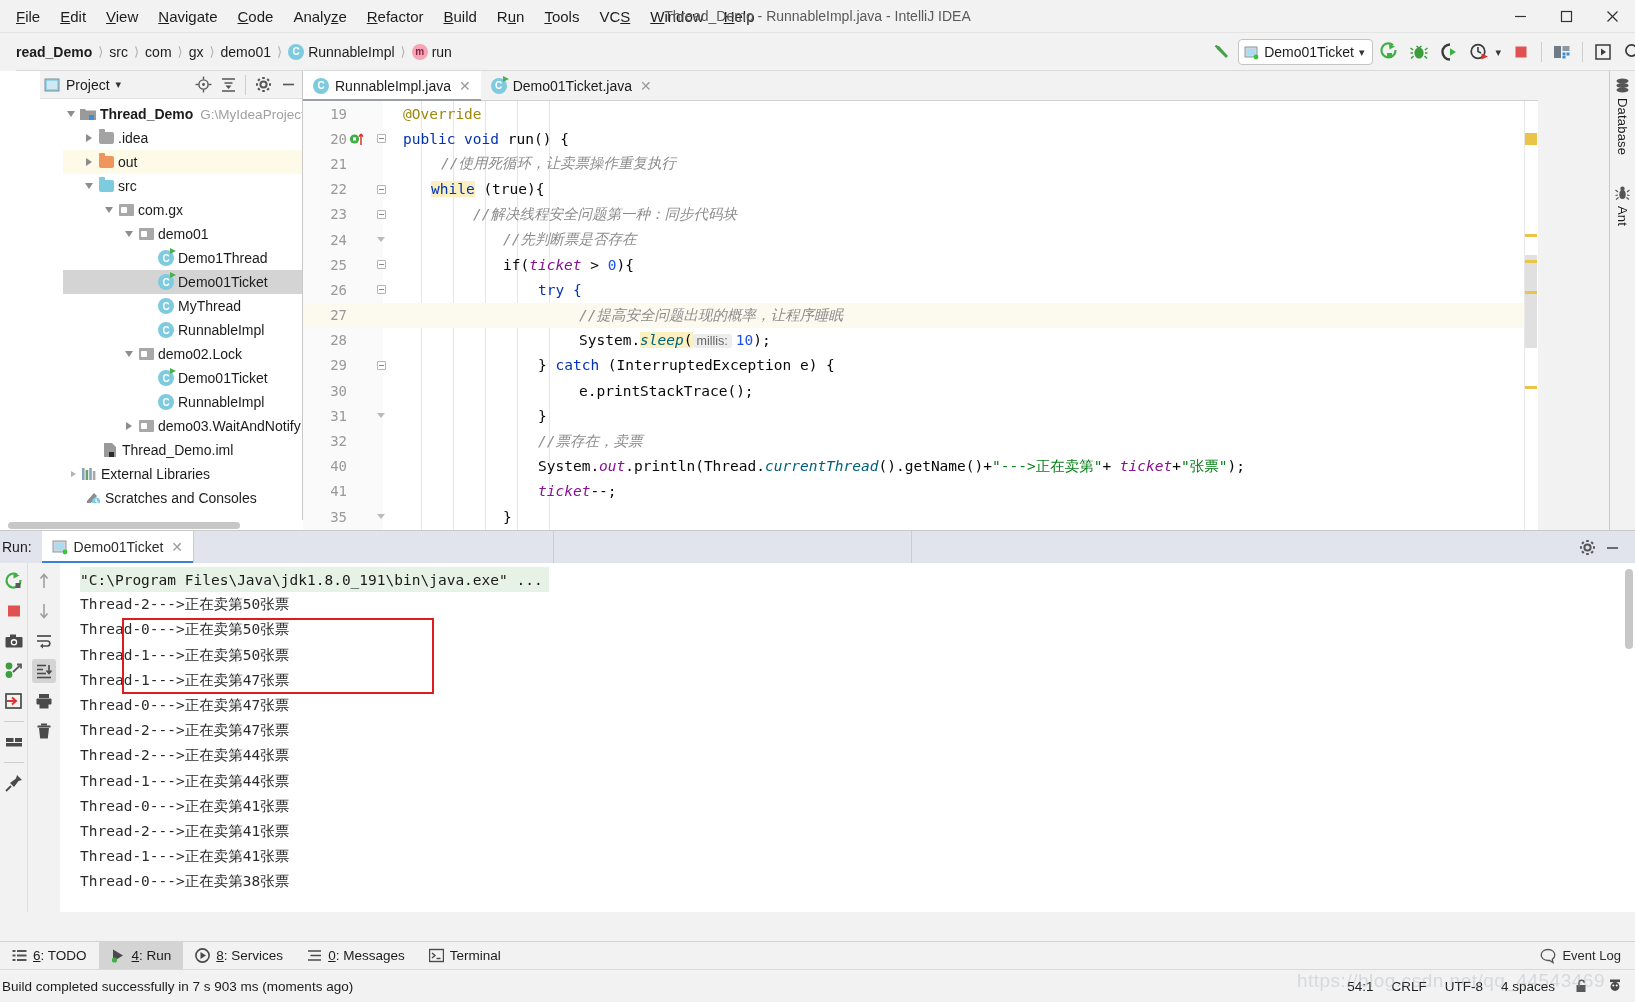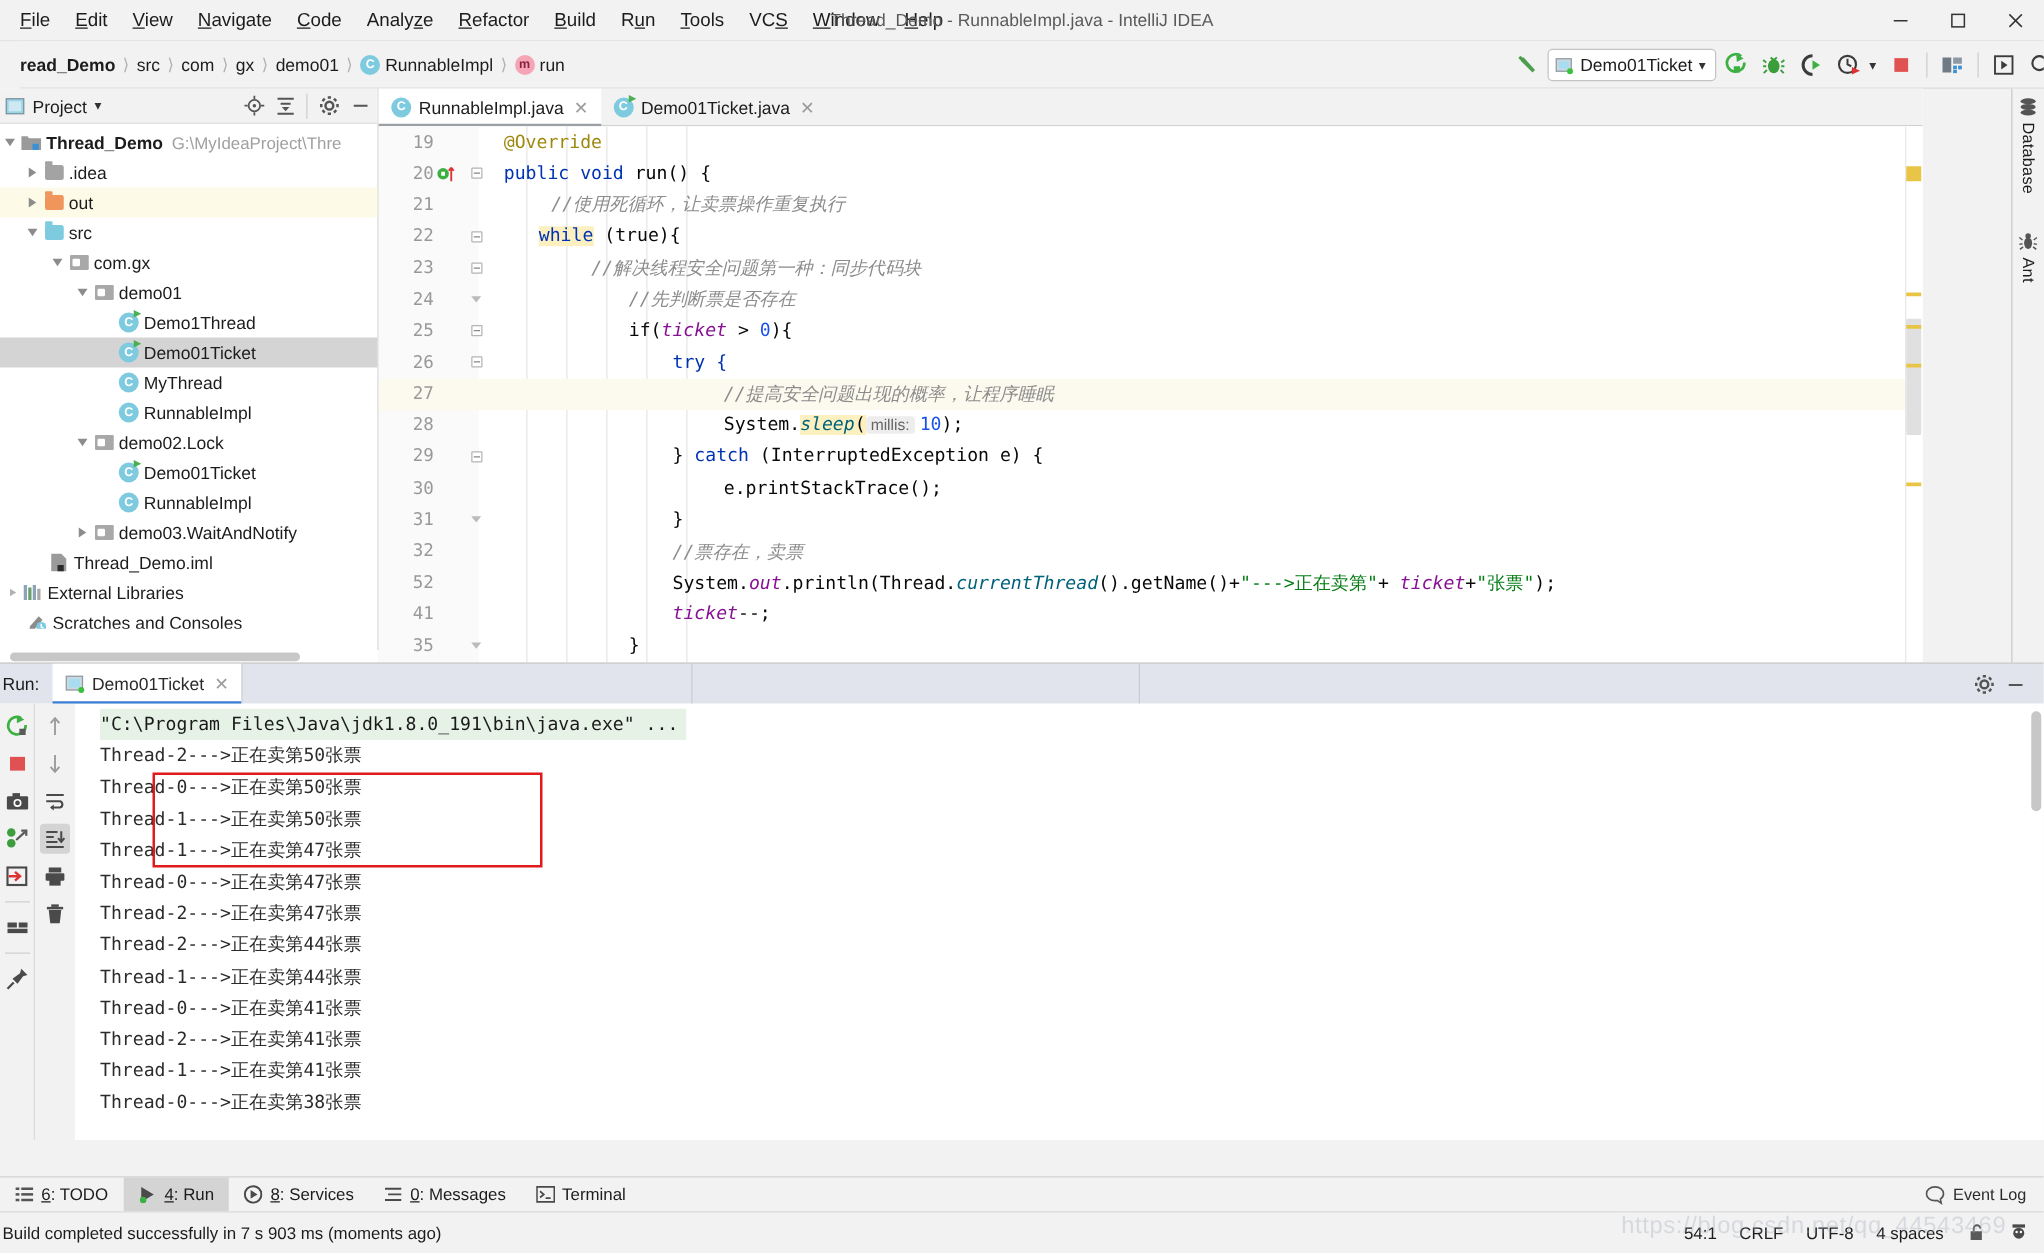--- a/index.html
+++ b/index.html
@@ -67,33 +67,33 @@
   .runcfg {
     display: flex; align-items: center; gap: 5px;
     border: 1px solid #c4c4c4; border-radius: 4px; background: #fff;
     height: 26px; padding: 0 8px 0 5px; font-size: 14px; color: #1c1c1c;
   }
   .nav-sep { width: 1px; height: 20px; background: #cdcdcd; margin: 0 4px; }
 
   
   .project-pane {
     position: absolute; top: 71px; left: 0; width: 303px; height: 459px;
-    background: #fff; border-right: 1px solid #c9c9c9;
+    background: #fff; border-right: 1px solid #c9c9c9; padding-left: 40px;
   }
   .pp-header {
     height: 28px; background: #f2f2f2; display: flex; align-items: center;
     padding-left: 4px; border-bottom: 1px solid #e0e0e0;
   }
   .pp-title { font-size: 14px; color: #1c1c1c; margin-left: 6px; }
   .pp-hdr-icons {
     margin-left: auto; display: flex; align-items: center; gap: 1px; padding-right: 2px;
   }
   .pp-hicon { width: 24px; height: 24px; display: flex; align-items: center; justify-content: center; }
 
-  .tree { padding-top: 3px; font-size: 14px; overflow: hidden; height: 404px; position: relative; }
+  .tree { padding-top: 3px; font-size: 14px; overflow: hidden; height: 404px; position: relative; margin-left: 23px; }
   .trow {
     display: flex; align-items: center; height: 24px; white-space: nowrap;
     padding-right: 4px;
   }
   .trow.sel { background: #d4d4d4; }
   .trow.hl  { background: #fdfbe8; }
   .twist { width: 16px; display: flex; align-items: center; justify-content: center; flex: none; }
   .tw-tri { width: 0; height: 0; }
   .tw-right { border-left: 6px solid #8c8c8c; border-top: 4.5px solid transparent; border-bottom: 4.5px solid transparent; }
   .tw-down  { border-top: 6px solid #8c8c8c; border-left: 4.5px solid transparent; border-right: 4.5px solid transparent; }
@@ -816,21 +816,21 @@
         </div>
 
         <div class="cline">
           <span class="lnum">32</span>
           <span class="lmark"></span>
           <span class="lfold"></span>
           <span class="ctext" style="padding-left:145px;"><span class="cm">//票存在，卖票</span></span>
         </div>
 
         <div class="cline">
-          <span class="lnum">52</span>
+          <span class="lnum">40</span>
           <span class="lmark"></span>
           <span class="lfold"></span>
           <span class="ctext" style="padding-left:145px;"><span class="pln">System.</span><span class="fld">out</span><span class="pln">.println(Thread.</span><span class="sm">currentThread</span><span class="pln">().getName()+</span><span class="str">"---&gt;正在卖第"</span><span class="pln">+ </span><span class="fld">ticket</span><span class="pln">+</span><span class="str">"张票"</span><span class="pln">);</span></span>
         </div>
 
         <div class="cline">
           <span class="lnum">41</span>
           <span class="lmark"></span>
           <span class="lfold"></span>
           <span class="ctext" style="padding-left:145px;"><span class="fld">ticket</span><span class="pln">--;</span></span>

